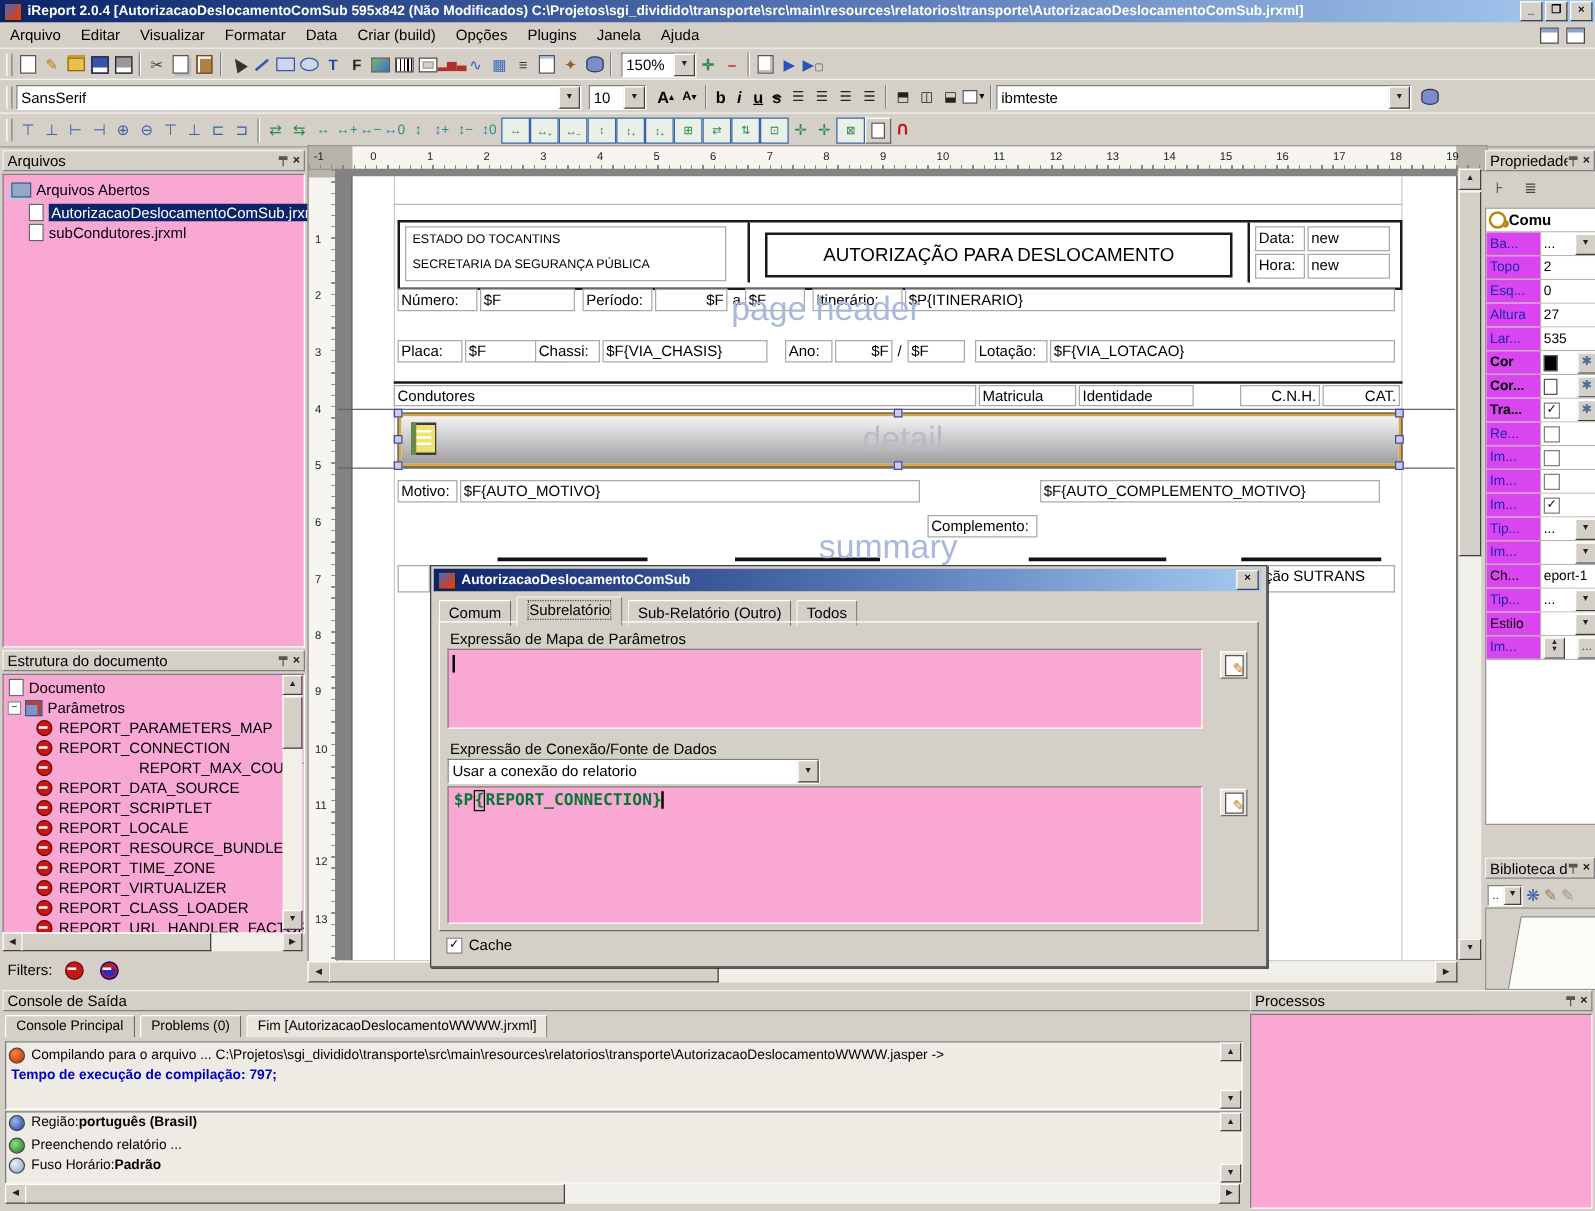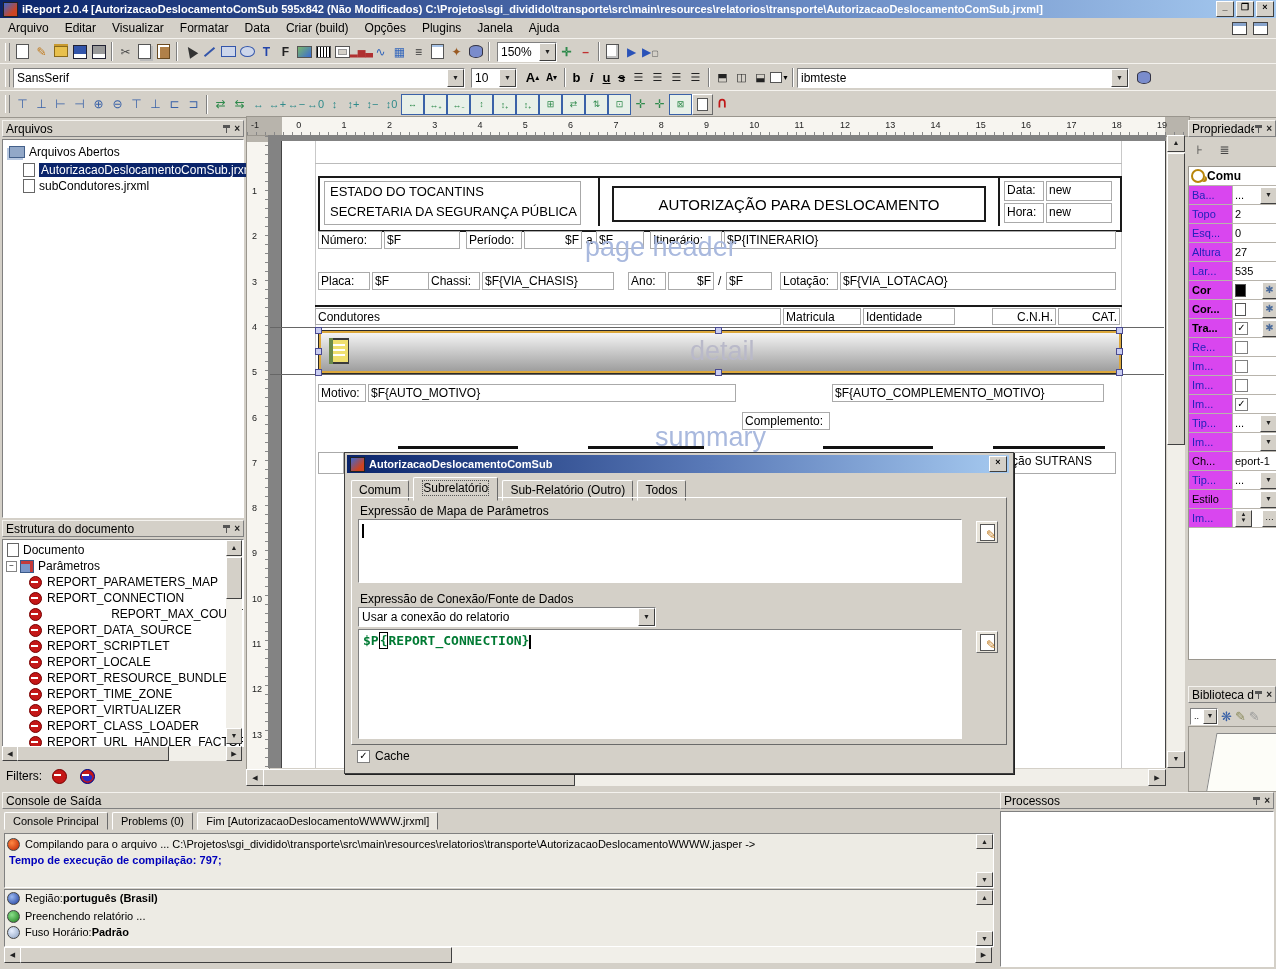--- a/index.html
+++ b/index.html
@@ -1,20 +1,20 @@
 <!DOCTYPE html>
 <html><head>
 <meta charset="utf-8">
 <style>
   html,body{margin:0;padding:0;background:#555;}
   body{font-family:"Liberation Sans",sans-serif;font-size:12px;color:#000;}
   #app{position:relative;width:1276px;height:969px;background:#d4d0c8;overflow:hidden;}
   .abs{position:absolute;}
   .raised{border:1px solid;border-color:#ffffff #6a6a6a #6a6a6a #ffffff;background:#d4d0c8;}
-  .sunken{border:1px solid;border-color:#808080 #ffffff #ffffff #808080;background:#ffffff;}
+  .sunken{border:1px solid;border-color:#808080 #ffffff #ffffff #808080;background:#f9a8d4;}
   .nowrap{white-space:nowrap;overflow:hidden;}
   
   .titlebar{background:linear-gradient(90deg,#0a246a,#5a7ab8 55%,#a6caf0);color:#fff;display:flex;align-items:center;}
   .titlebar .ttl{font-size:11px;font-weight:bold;margin-left:4px;flex:1;white-space:nowrap;overflow:hidden;}
   .appico{width:13px;height:13px;margin-left:3px;background:linear-gradient(135deg,#3a6ad4,#cc4422 70%);border:1px solid #222;}
   .wbtn{width:16px;height:14px;margin-right:2px;background:#d4d0c8;border:1px solid;border-color:#fff #404040 #404040 #fff;color:#000;font-size:9px;line-height:11px;text-align:center;font-weight:bold;}
   
   .menubar{display:flex;align-items:center;background:#d4d0c8;border-bottom:1px solid #aaa;}
   .mitem{padding:3px 8px;font-size:12px;}
   .winico{width:13px;height:11px;border:1px solid #444;background:#fff;box-shadow:inset 0 3px 0 #88a4cc;}
@@ -464,21 +464,21 @@
   <div class="abs" style="left:281px;top:141px;width:883px;height:627px;background:#fff;border-left:1px solid #444;border-right:1px solid #444;z-index:2;"></div>
 
   <div class="abs" style="left:315px;top:141px;width:1px;height:627px;background:#c9c9c9;z-index:3;"></div>
   <div class="abs" style="left:1121px;top:141px;width:1px;height:627px;background:#c9c9c9;z-index:3;"></div>
   <div class="abs bandline" style="left:315px;top:163px;width:807px;background:#bbb;"></div>
 
   <div class="abs" style="left:318px;top:176px;width:800px;height:52px;border:2px solid #1a1a1a;z-index:3;background:#fff;">
     <div class="abs" style="left:278px;top:0;width:2px;height:48px;background:#1a1a1a;"></div>
     <div class="abs" style="left:678px;top:0;width:2px;height:48px;background:#1a1a1a;"></div>
   </div>
-  <div class="abs" style="left:324px;top:181px;width:250px;height:42px;border:1px solid #a8a8a8;z-index:4;font-size:13px;line-height:20px;padding-left:5px;background:#fff;">
+  <div class="abs" style="left:324px;top:181px;width:250px;height:42px;border:1px solid #a8a8a8;z-index:4;font-size:10px;line-height:20px;padding-left:5px;background:#fff;">
     <div>ESTADO DO TOCANTINS</div>
     <div>SECRETARIA DA SEGURANÇA PÚBLICA</div>
   </div>
   <div class="abs" style="left:612px;top:186px;width:370px;height:32px;border:2px solid #1a1a1a;z-index:4;font-size:15px;display:flex;align-items:center;justify-content:center;background:#fff;">AUTORIZAÇÃO PARA DESLOCAMENTO</div>
   <div class="fbox" style="left:1004px;top:181px;width:40px;height:20px;">Data:</div>
   <div class="fbox" style="left:1046px;top:181px;width:66px;height:20px;">new</div>
   <div class="fbox" style="left:1004px;top:203px;width:40px;height:20px;">Hora:</div>
   <div class="fbox" style="left:1046px;top:203px;width:66px;height:20px;">new</div>
 
   <div class="fbox" style="left:318px;top:231px;width:64px;">Número:</div>

